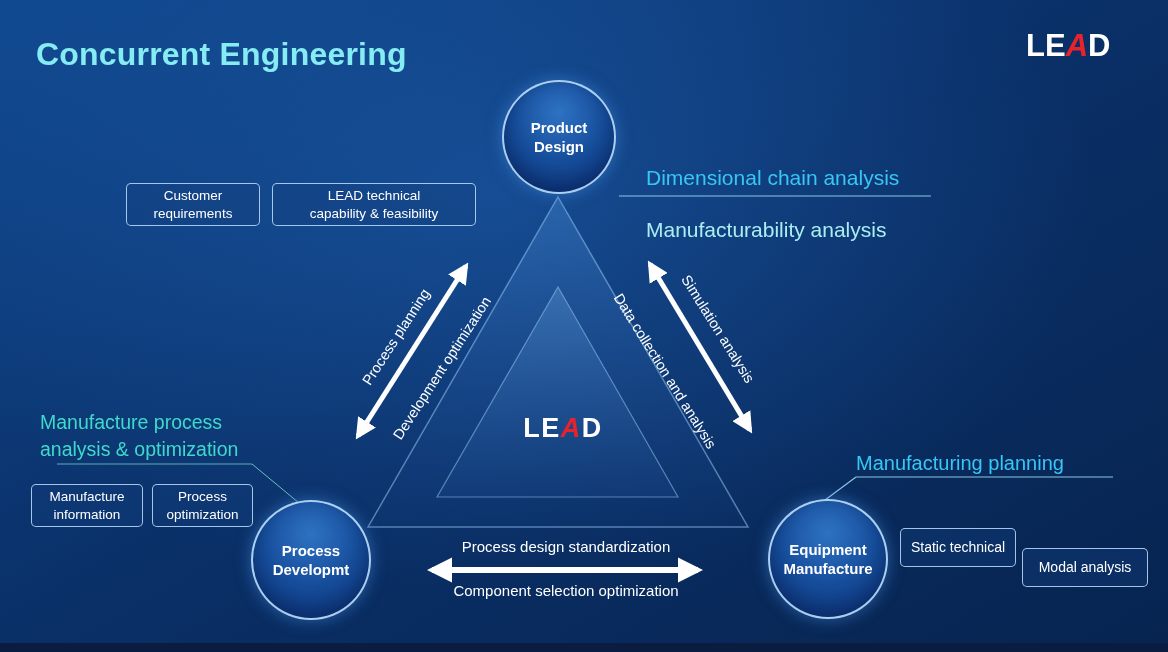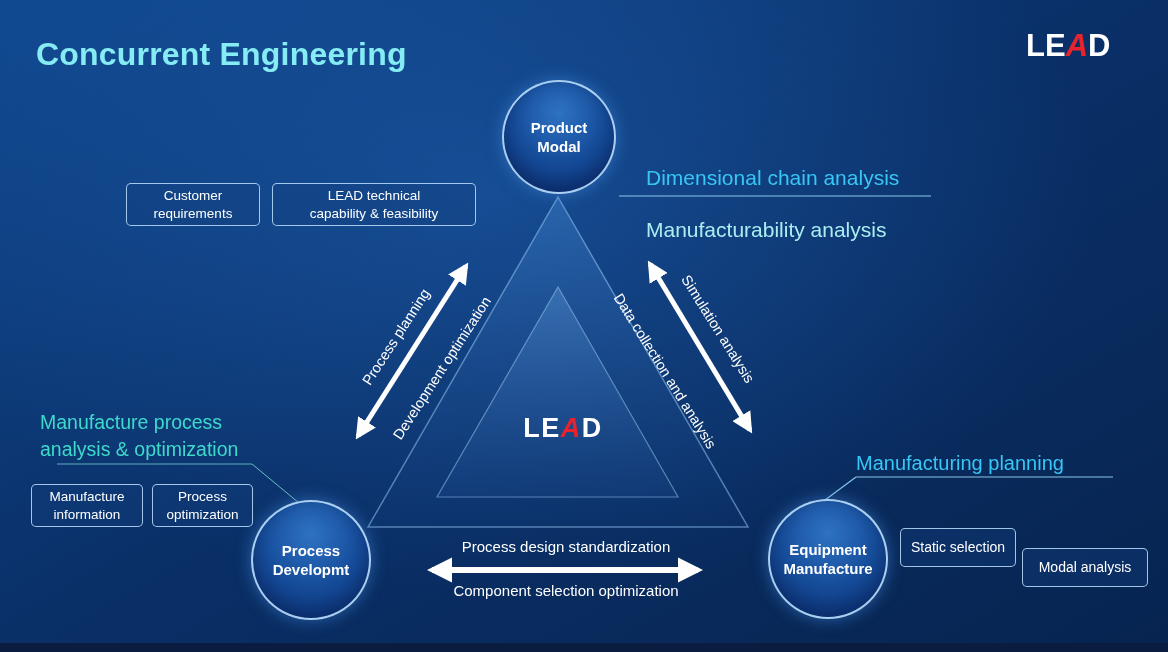--- a/index.html
+++ b/index.html
@@ -99,21 +99,21 @@
   </svg>
 
   <h1 class="title">Concurrent Engineering</h1>
 
   <div class="logo top-logo"><span>LE</span><span class="red">A</span><span>D</span></div>
 
   <div class="logo center-logo"><span>LE</span><span class="red">A</span><span>D</span></div>
 
   <div class="node" id="node-product">
     <span>Product</span>
-    <span>Modal</span>
+    <span>Design</span>
   </div>
   <div class="node" id="node-process">
     <span>Process</span>
     <span>Developmt</span>
   </div>
   <div class="node" id="node-equipment">
     <span>Equipment</span>
     <span>Manufacture</span>
   </div>
 
@@ -138,21 +138,21 @@
     <span>Manufacture</span>
     <span>information</span>
   </div>
   <div class="obox" id="box-procopt">
     <span>Process</span>
     <span>optimization</span>
   </div>
 
   <div class="heading" id="h-right">Manufacturing planning</div>
   <div class="obox" id="box-static">
-    <span>Static selection</span>
+    <span>Static technical</span>
   </div>
   <div class="obox" id="box-modal">
     <span>Modal analysis</span>
   </div>
 
   <div class="rot-label" id="lbl-pp">Process planning</div>
   <div class="rot-label" id="lbl-do">Development optimization</div>
   <div class="rot-label" id="lbl-sa">Simulation analysis</div>
   <div class="rot-label" id="lbl-dc">Data collection and analysis</div>
 

